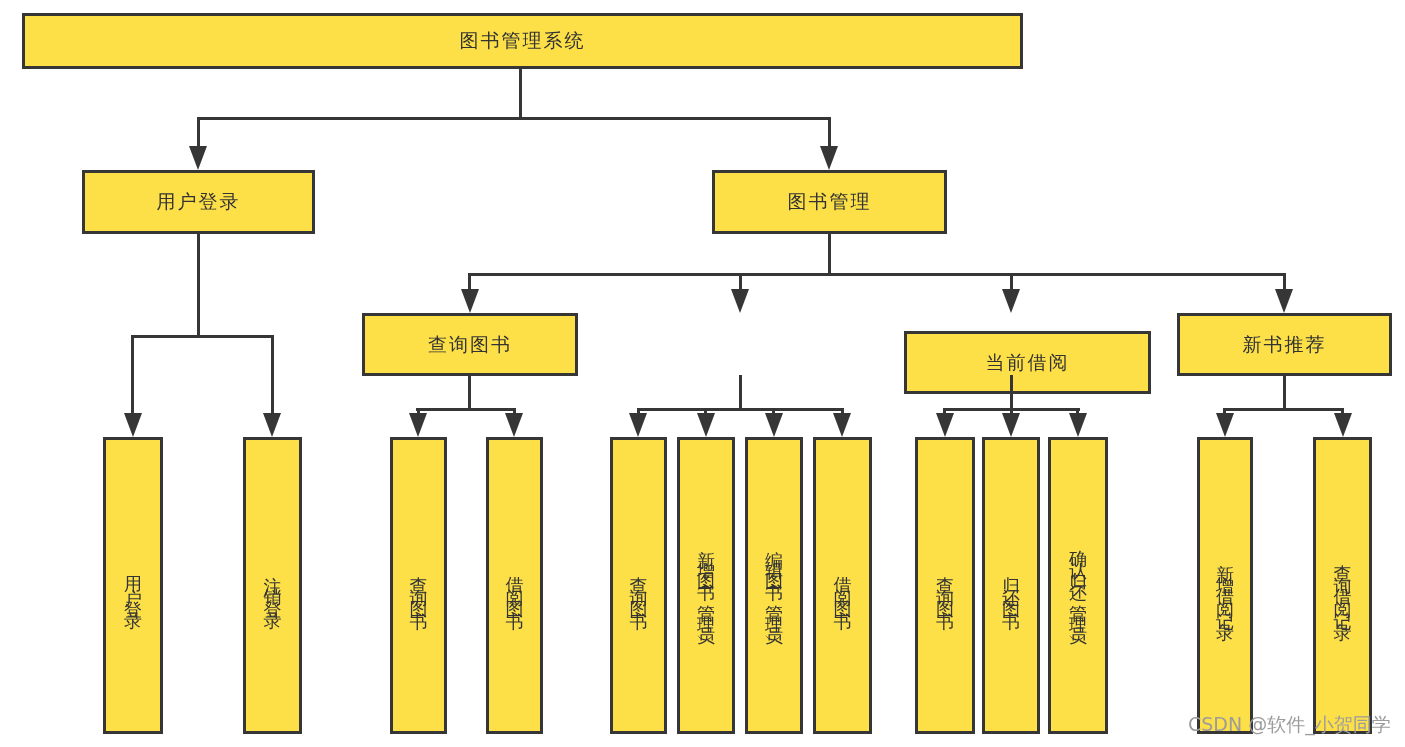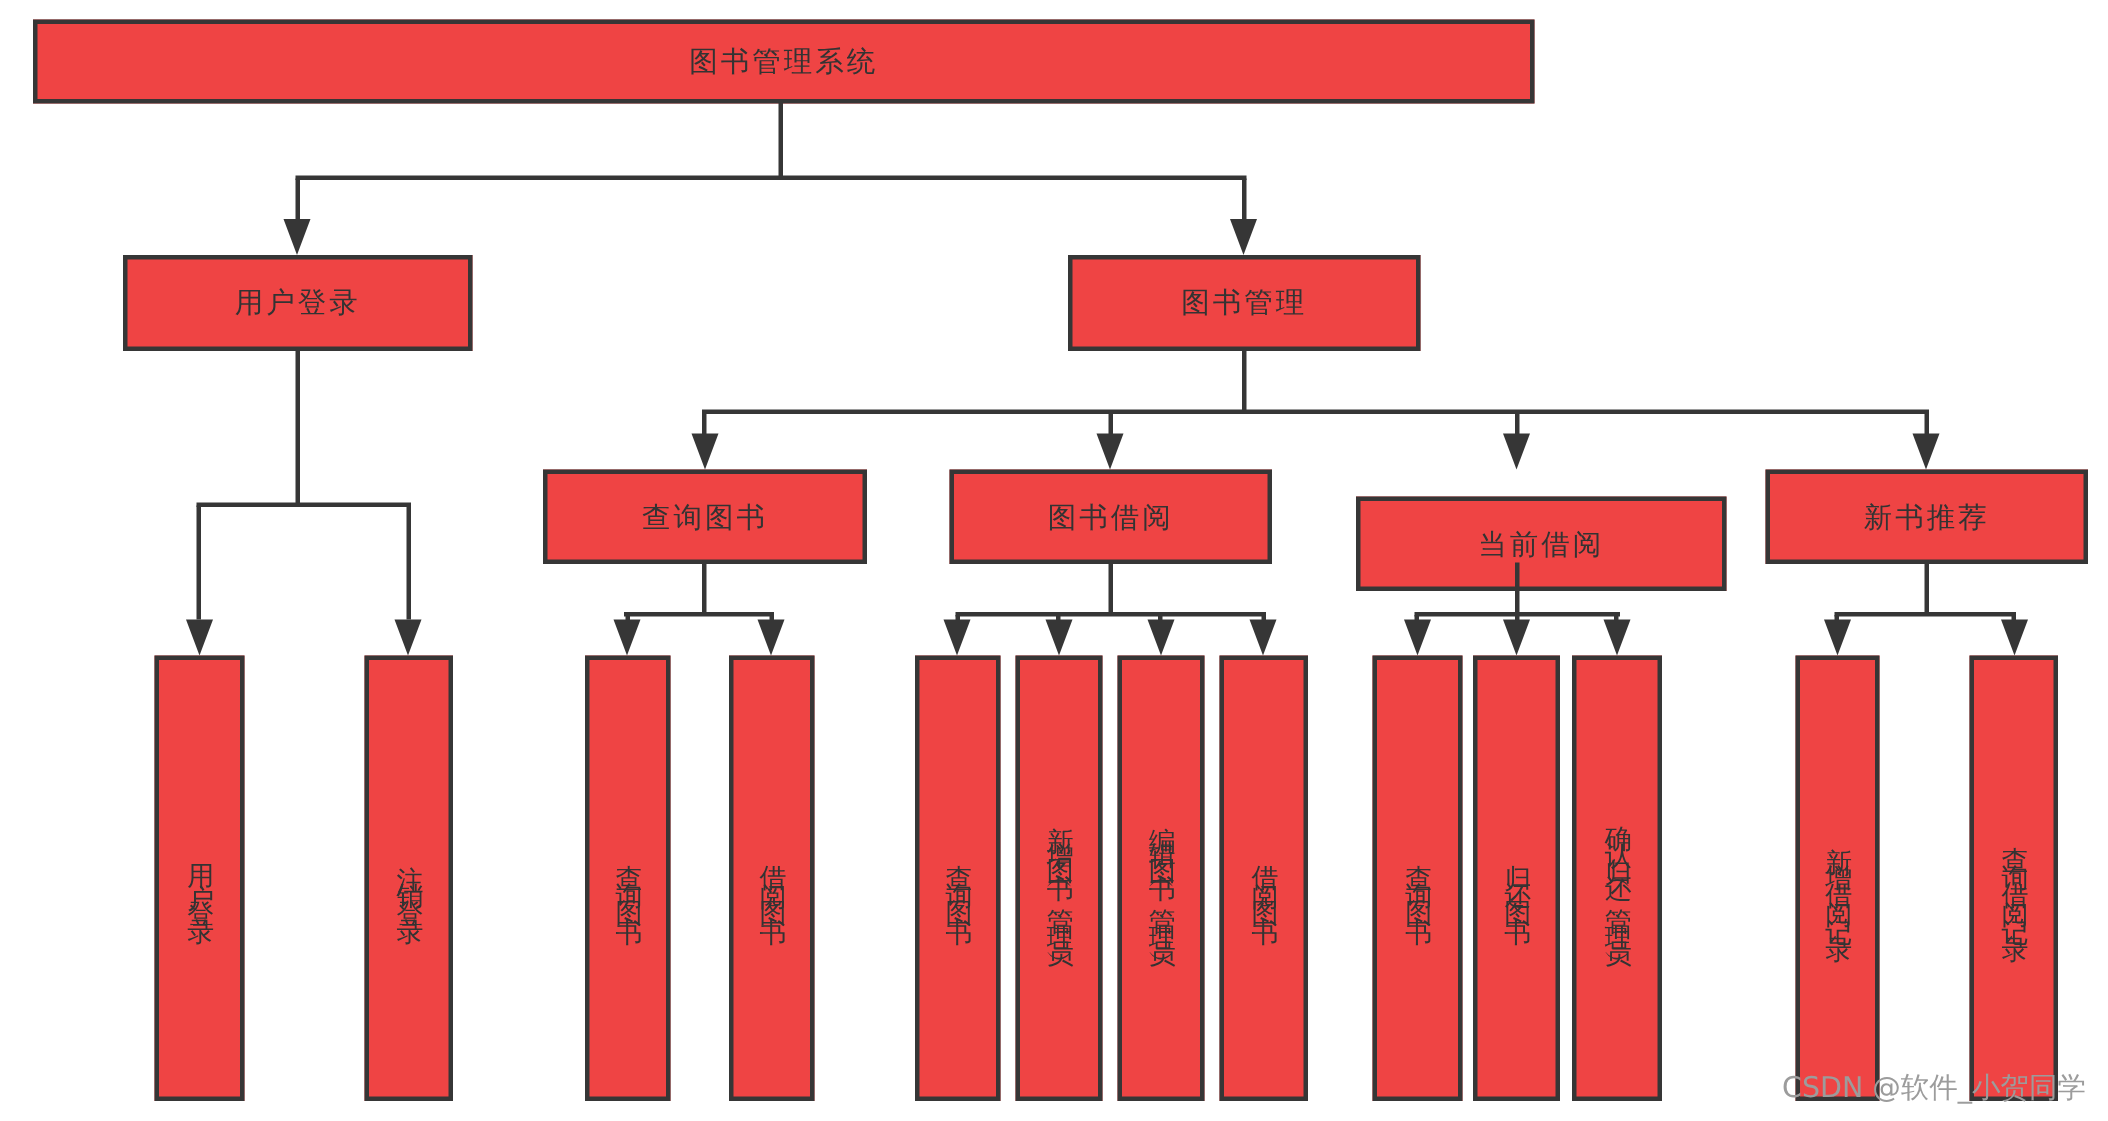--- a/index.html
+++ b/index.html
@@ -7,21 +7,21 @@
   body { font-family:"DejaVu Sans","Liberation Sans",sans-serif; }
   .canvas {
     position:relative;
     width:1405px; height:747px;
     background:#ffffff;
     overflow:hidden;
   }
   .node {
     position:absolute;
     border:3px solid #363636;
-    background:#ef4444;
+    background:#fde047;
     display:flex;
     align-items:center;
     justify-content:center;
     color:#333333;
   }
   .node-h span {
     font-size:19px;
     letter-spacing:2px;
     white-space:nowrap;
   }
@@ -63,23 +63,20 @@
 
   <div class="node node-h" style="left:82px;top:170px;width:233px;height:64px">
     <span>用户登录</span>
   </div>
   <div class="node node-h" style="left:712px;top:170px;width:235px;height:64px">
     <span>图书管理</span>
   </div>
 
   <div class="node node-h" style="left:362px;top:313px;width:216px;height:63px">
     <span>查询图书</span>
-  </div>
-  <div class="node node-h" style="left:633px;top:313px;width:215px;height:63px">
-    <span>图书借阅</span>
   </div>
   <div class="node node-h" style="left:904px;top:331px;width:247px;height:63px">
     <span>当前借阅</span>
   </div>
   <div class="node node-h" style="left:1177px;top:313px;width:215px;height:63px">
     <span>新书推荐</span>
   </div>
 
   <div class="node leafbox" style="left:103px;width:60px">
     <span class="vtext">用户登录</span>

